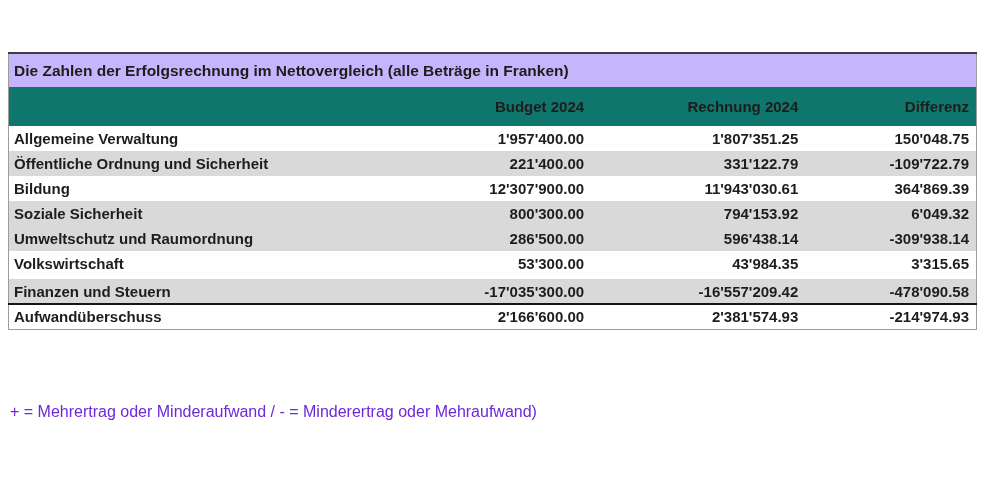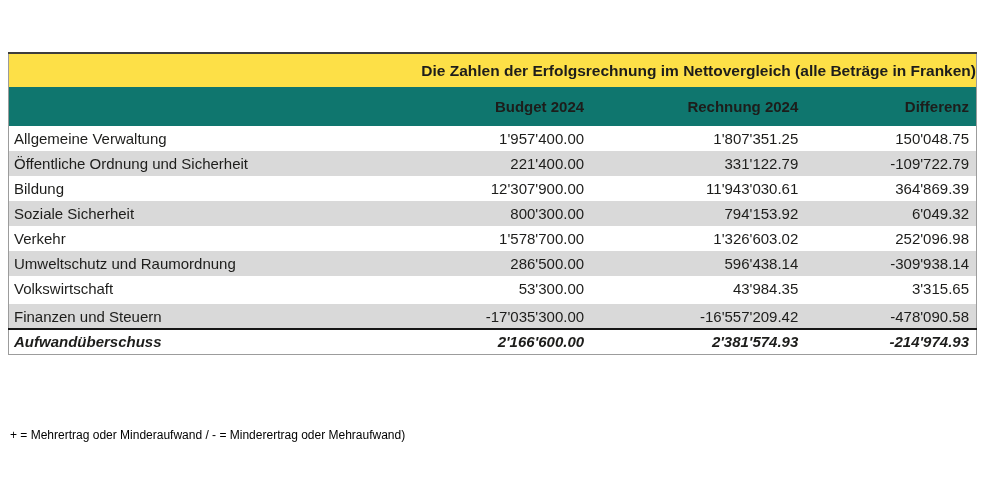--- a/index.html
+++ b/index.html
@@ -27,35 +27,35 @@
     border-bottom: 1px solid #9c9c9c;
     border-top: 2px solid #3d3d3d;
   }
   col.c-label { width: 382px; }
   col.c-budget { width: 200px; }
   col.c-rechnung { width: 214px; }
   col.c-differenz { width: 171px; }
 
   th, td {
     font-size: 15px;
-    font-weight: normal;
+    font-weight: bold;
     padding: 0;
     margin: 0;
     vertical-align: middle;
     white-space: nowrap;
     overflow: hidden;
     line-height: 1;
   }
   tr.title-row th {
-    text-align: right;
+    text-align: left;
     font-weight: bold;
     font-size: 15.5px;
     height: 33px;
     padding-left: 5px;
-    background: #fde047;
+    background: #c4b5fd;
   }
   tr.header-row th {
     background: #0f766e;
     font-weight: bold;
     height: 39px;
   }
   .label-cell {
     text-align: left;
     padding-left: 5px;
   }
@@ -67,29 +67,27 @@
   tbody tr.data-row.shade { background: #d9d9d9; }
   tr.spacer-row { height: 3px; background: #ffffff; }
   tr.spacer-row td { font-size: 1px; line-height: 1px; }
   tr.total-row {
     height: 25px;
     background: #ffffff;
   }
   tr.total-row td {
     font-weight: bold;
     border-top: 2px solid #161616;
-    font-style: italic;
   }
   .footnote {
     position: absolute;
     left: 10px;
     top: 403px;
-    font-size: 12px;
-    color: #000000;
-    margin-top: 25px;
+    font-size: 16px;
+    color: #6d28d9;
   }
 </style>
 </head>
 <body>
 
 <div class="table-wrap">
   <table class="report">
     <colgroup>
       <col class="c-label">
         <col class="c-budget">
@@ -125,26 +123,20 @@
         <td class="num">12'307'900.00</td>
         <td class="num">11'943'030.61</td>
         <td class="num">364'869.39</td>
       </tr>
       <tr class="data-row shade">
         <td class="label-cell">Soziale Sicherheit</td>
         <td class="num">800'300.00</td>
         <td class="num">794'153.92</td>
         <td class="num">6'049.32</td>
       </tr>
-      <tr class="data-row">
-        <td class="label-cell">Verkehr</td>
-        <td class="num">1'578'700.00</td>
-        <td class="num">1'326'603.02</td>
-        <td class="num">252'096.98</td>
-      </tr>
       <tr class="data-row shade">
         <td class="label-cell">Umweltschutz und Raumordnung</td>
         <td class="num">286'500.00</td>
         <td class="num">596'438.14</td>
         <td class="num">-309'938.14</td>
       </tr>
       <tr class="data-row">
         <td class="label-cell">Volkswirtschaft</td>
         <td class="num">53'300.00</td>
         <td class="num">43'984.35</td>

